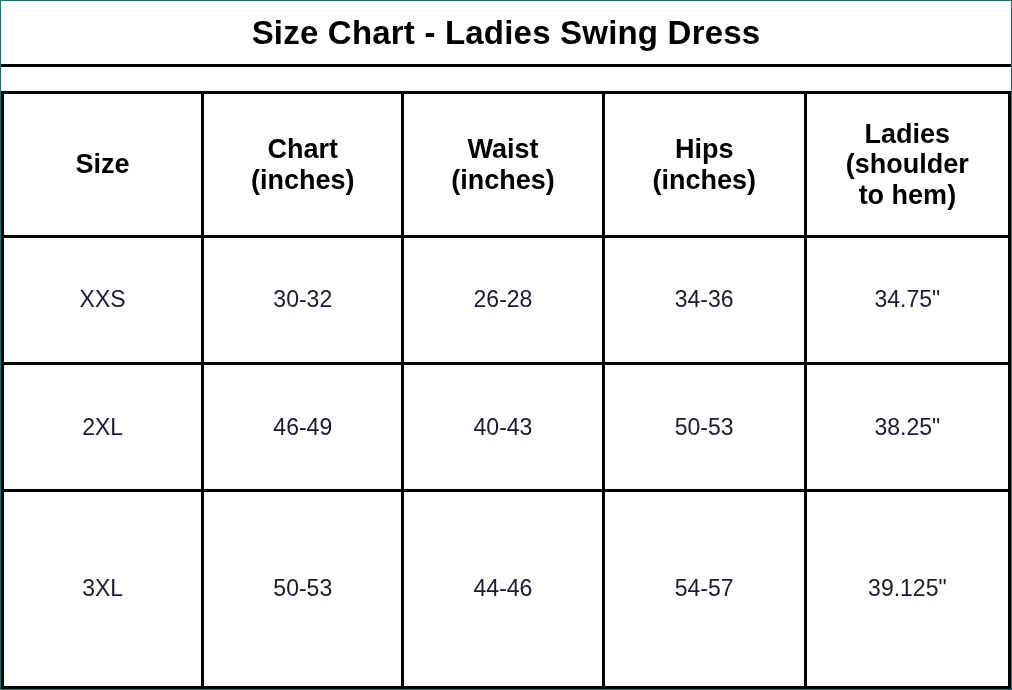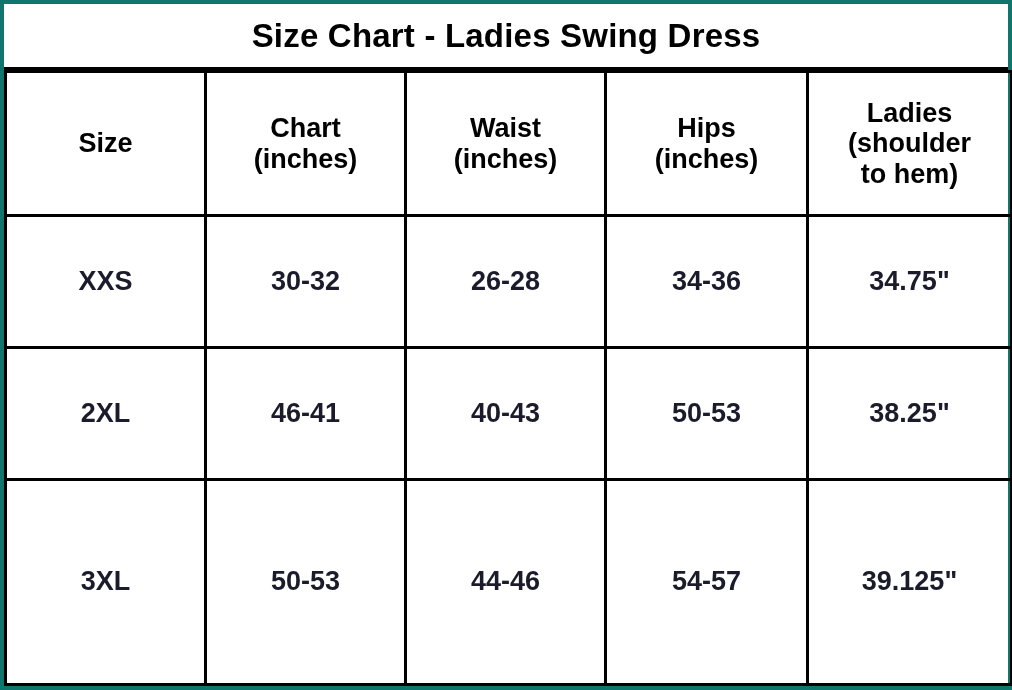--- a/index.html
+++ b/index.html
@@ -11,23 +11,24 @@
     width: 1012px;
     height: 690px;
     font-family: "Liberation Sans", sans-serif;
     color: #111111;
     overflow: hidden;
   }
   .chart-wrap {
     width: 1012px;
     height: 690px;
     box-sizing: border-box;
-    border: 4px solid #0f766e;
+    border: 1px solid #0f766e;
     display: flex;
     flex-direction: column;
+    gap: 24px;
   }
   .chart-title {
     height: 66px;
     flex: 0 0 66px;
     display: flex;
     align-items: center;
     justify-content: center;
     font-size: 33px;
     font-weight: bold;
     letter-spacing: 0.2px;
@@ -56,22 +57,22 @@
     color: #1b1b2b;
   }
   table.size-table th {
     font-size: 27px;
     font-weight: bold;
     color: #000000;
     line-height: 1.12;
   }
   thead tr { height: 144px; }
   table.size-table td {
-    font-size: 27px;
-    font-weight: bold;
+    font-size: 23px;
+    font-weight: normal;
     line-height: 1.1;
   }
   td.size-cell {
     color: #111111;
   }
   tbody tr { height: 53px; }
   tbody tr.tall { height: 82px; }
   .hdr-line { display: block; }
 </style>
 </head>
@@ -116,21 +117,21 @@
     <tbody>
       <tr>
         <td class="size-cell">XXS</td>
         <td>30-32</td>
         <td>26-28</td>
         <td>34-36</td>
         <td>34.75"</td>
       </tr>
       <tr>
         <td class="size-cell">2XL</td>
-        <td>46-41</td>
+        <td>46-49</td>
         <td>40-43</td>
         <td>50-53</td>
         <td>38.25"</td>
       </tr>
       <tr class="tall">
         <td class="size-cell">3XL</td>
         <td>50-53</td>
         <td>44-46</td>
         <td>54-57</td>
         <td>39.125"</td>

